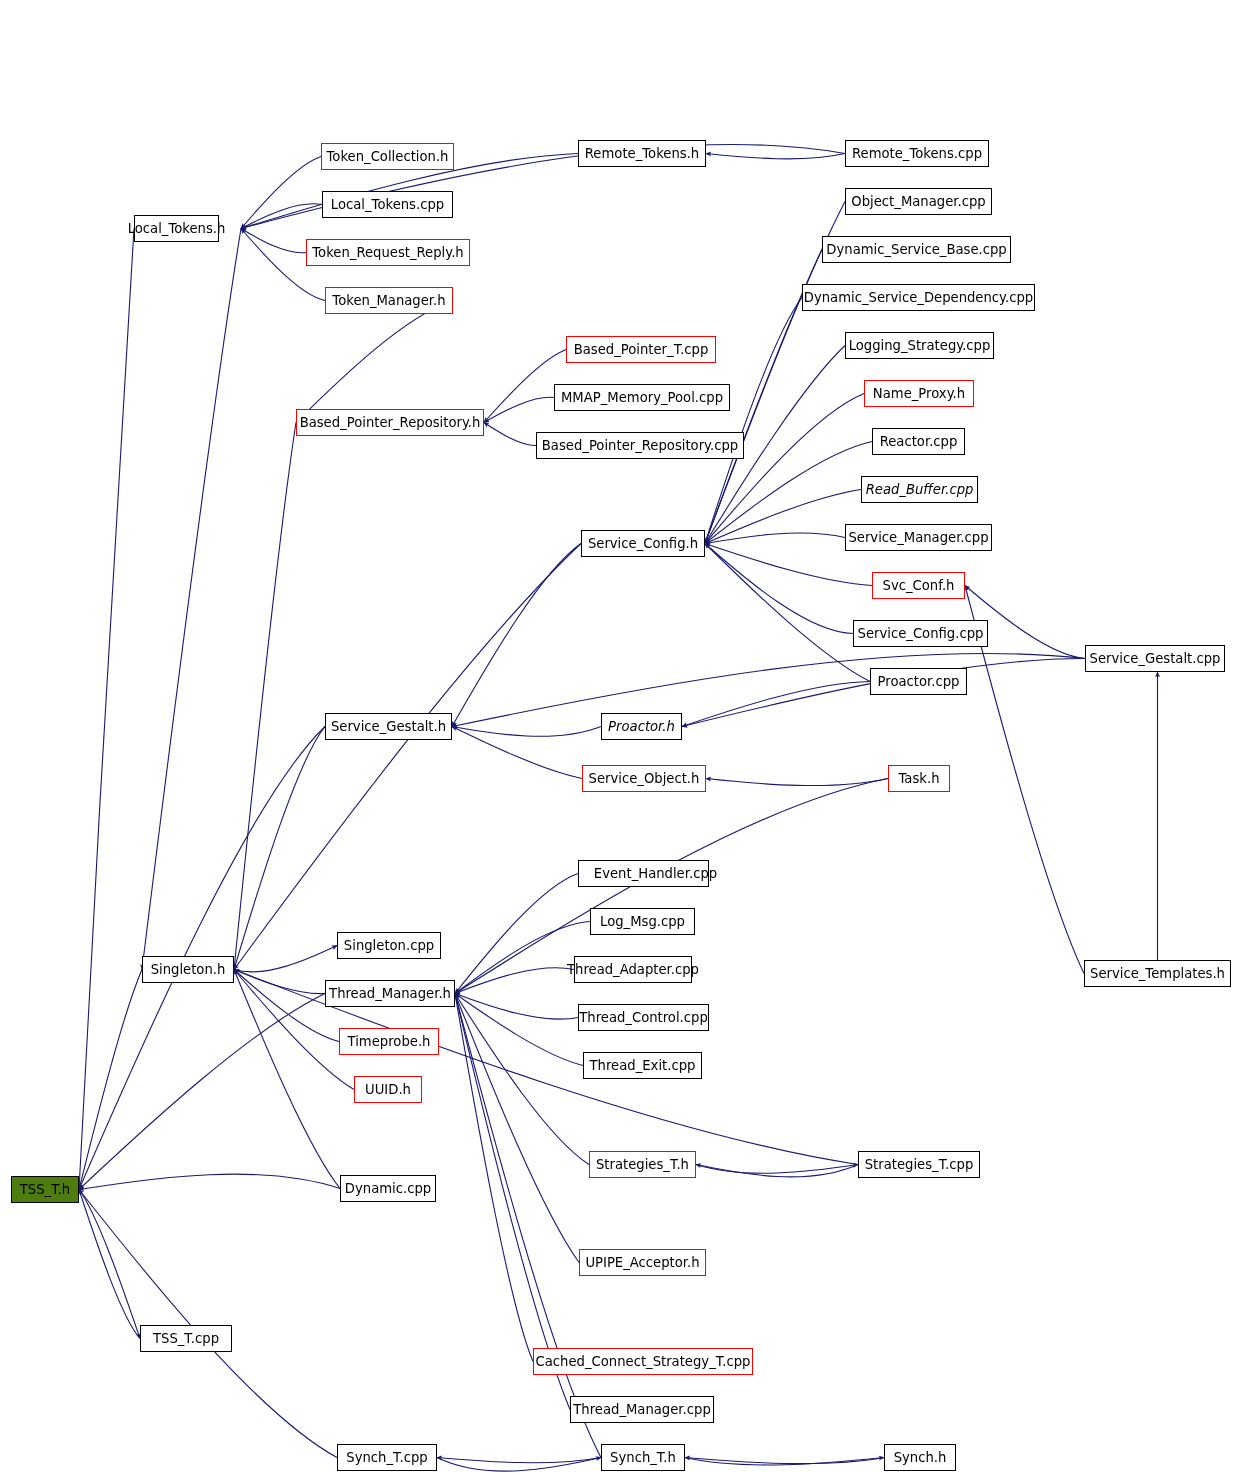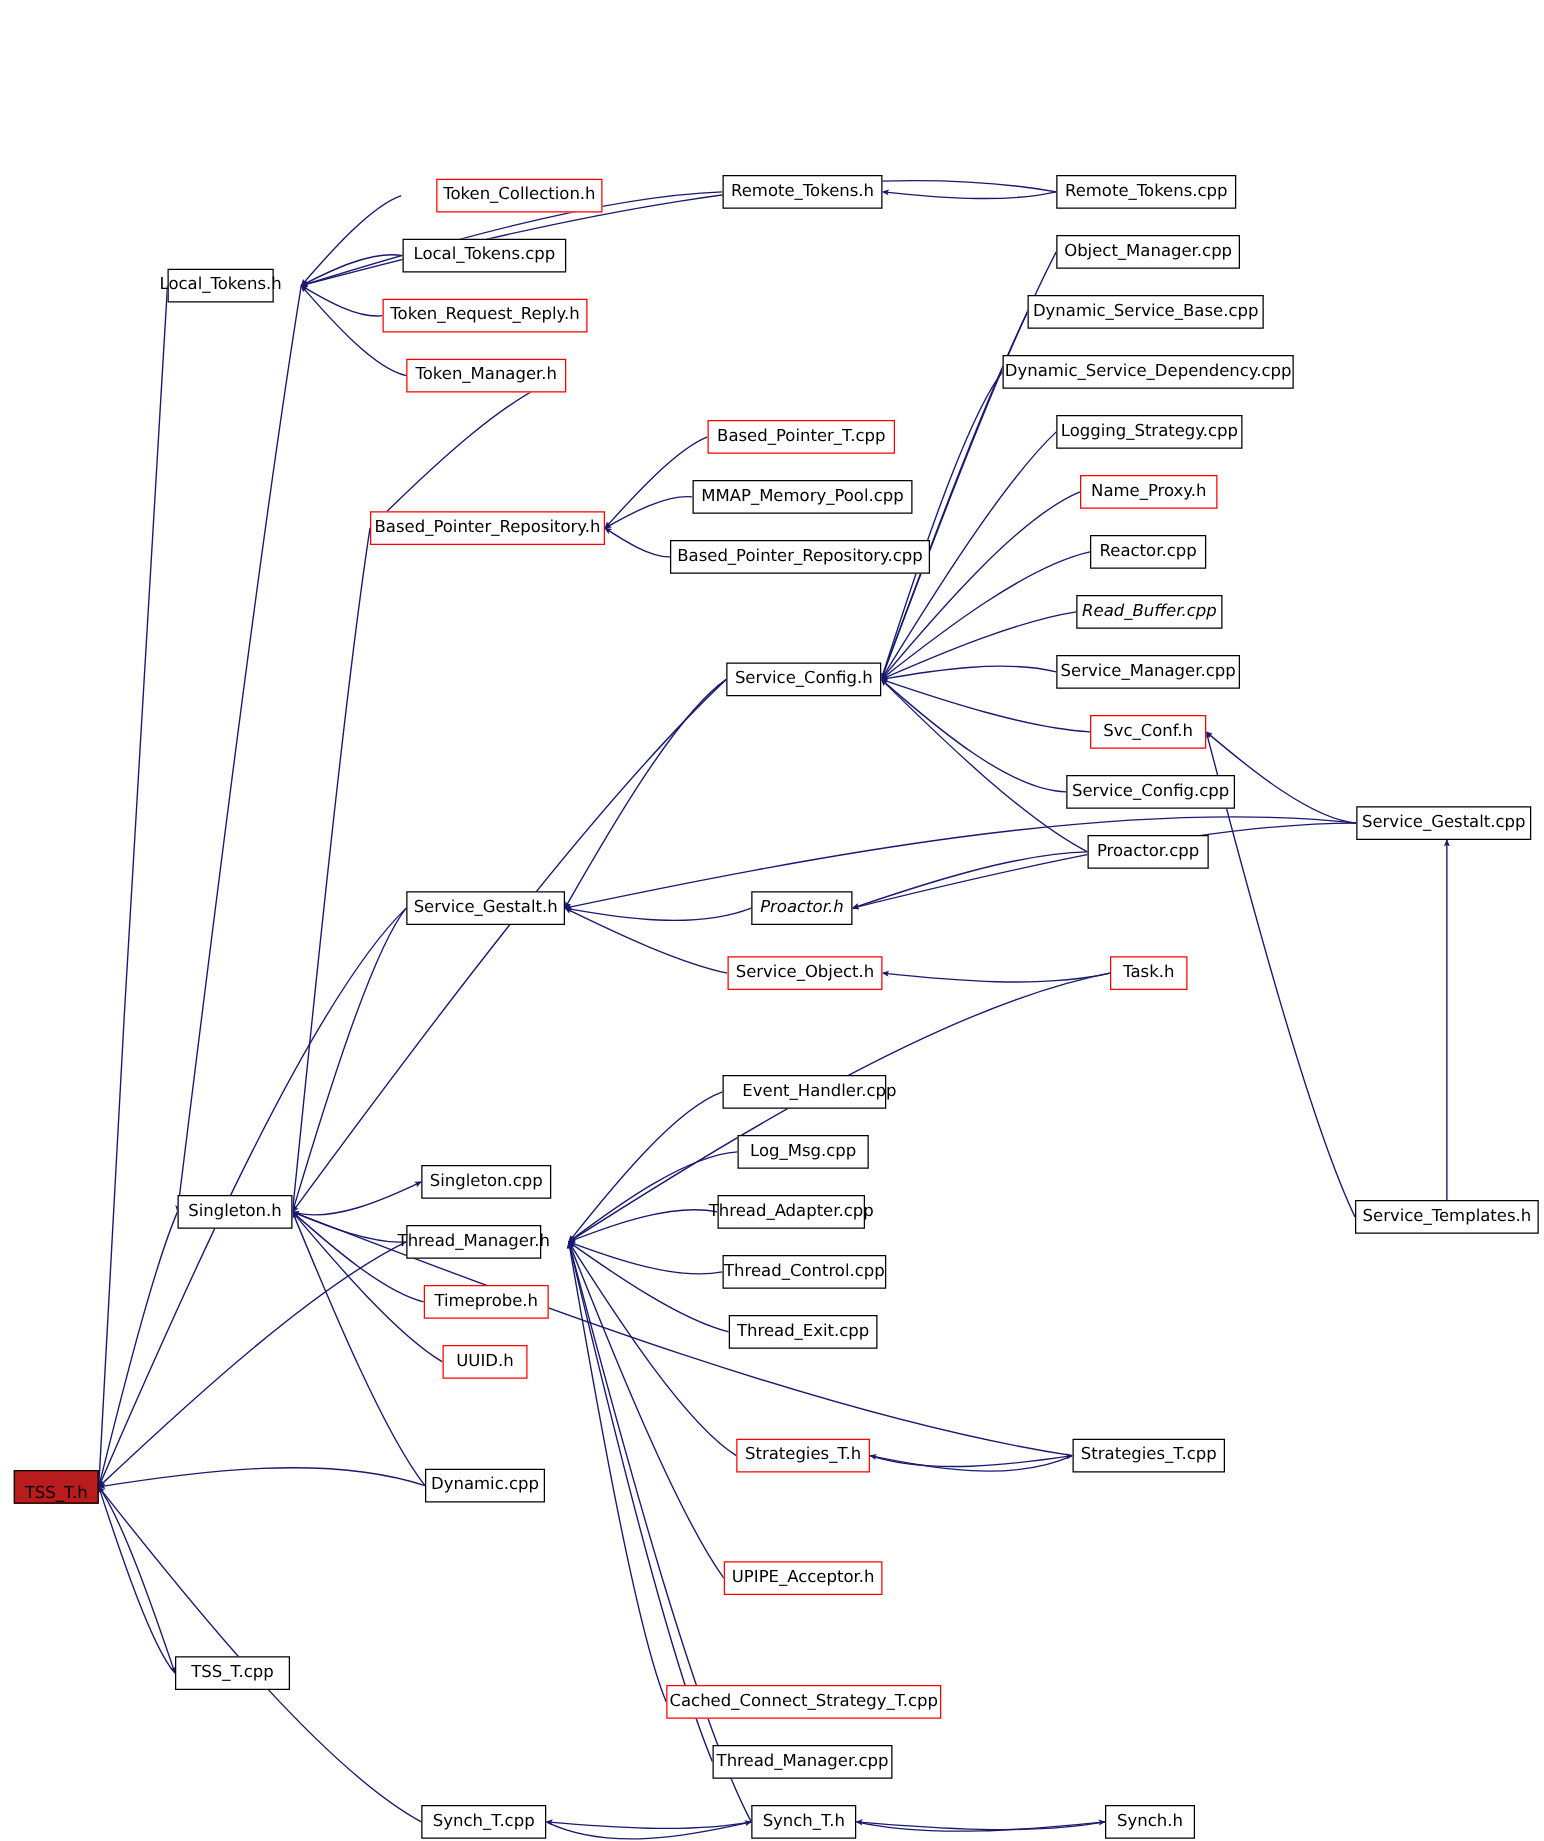--- a/index.html
+++ b/index.html
@@ -39,23 +39,22 @@
     align-items: center;
     justify-content: center;
     white-space: nowrap;
     letter-spacing: 0px;
     height: 27px;
   }
   .node.red {
     border-color: #ff0000;
   }
   .node.highlight {
-    background: #b91c1c;
+    background: #4d7c0f;
     border-color: #000000;
-    align-items: flex-end;
   }
   .node .label {
     display: block;
     padding: 0 6px;
     transform: translateY(-0.5px);
   }
 </style>
 </head>
 <body>
 
@@ -134,21 +133,21 @@
         <path d="M 884,1457.5 C 824.3,1468.3633922389893 744.7,1462.5695830448617 685,1457.5" marker-end="url(#arrow)"></path>
         <path d="M 1085,658.5 C 895.1,637.3451951661357 641.9000000000001,686.7077577441967 452,726.5" marker-end="url(#arrow)"></path>
         <path d="M 1157.5,960 C 1157.5,912.5091411097037 1157.5,776.5575991845284 1157.5,672" marker-end="url(#arrow)"></path>
       </g>
   </svg>
 
   <div id="node-layer">
       <div class="node" style="left: 134px; top: 215px; width: 85px;">
         <span class="label">Local_Tokens.h</span>
       </div>
-      <div class="node red" style="left: 321px; top: 143px; width: 133px; margin-left: 28px;">
+      <div class="node red" style="left: 321px; top: 143px; width: 133px;">
         <span class="label">Token_Collection.h</span>
       </div>
       <div class="node" style="left: 322px; top: 191px; width: 131px;">
         <span class="label">Local_Tokens.cpp</span>
       </div>
       <div class="node red" style="left: 306px; top: 239px; width: 164px;">
         <span class="label">Token_Request_Reply.h</span>
       </div>
       <div class="node red" style="left: 325px; top: 287px; width: 128px;">
         <span class="label">Token_Manager.h</span>
@@ -233,21 +232,21 @@
       </div>
       <div class="node" style="left: 337px; top: 932px; width: 104px;">
         <span class="label">Singleton.cpp</span>
       </div>
       <div class="node" style="left: 574px; top: 956px; width: 118px;">
         <span class="label">Thread_Adapter.cpp</span>
       </div>
       <div class="node" style="left: 142px; top: 956px; width: 92px;">
         <span class="label">Singleton.h</span>
       </div>
-      <div class="node" style="left: 325px; top: 980px; width: 108px; text-align: right;">
+      <div class="node" style="left: 325px; top: 980px; width: 130px; text-align: right;">
         <span class="label">Thread_Manager.h</span>
       </div>
       <div class="node" style="left: 578px; top: 1004px; width: 131px;">
         <span class="label">Thread_Control.cpp</span>
       </div>
       <div class="node red" style="left: 339px; top: 1028px; width: 100px;">
         <span class="label">Timeprobe.h</span>
       </div>
       <div class="node" style="left: 583px; top: 1052px; width: 119px;">
         <span class="label">Thread_Exit.cpp</span>

